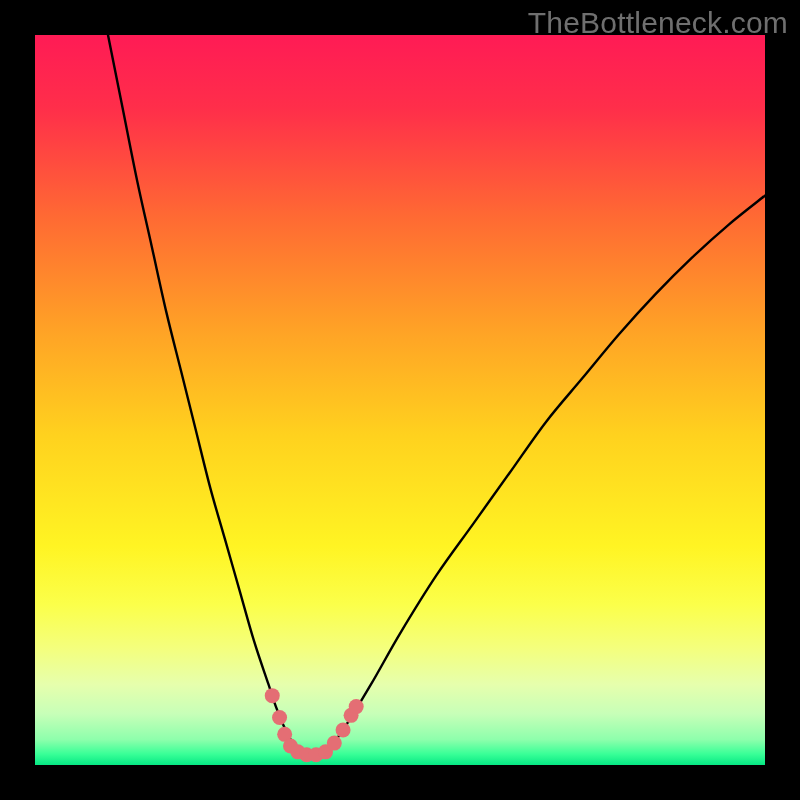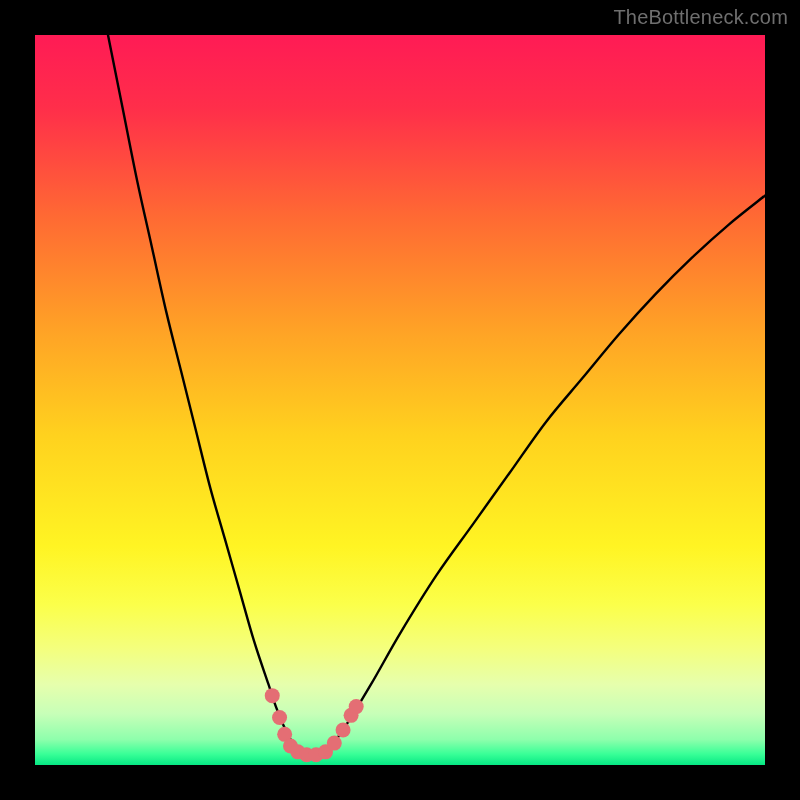--- a/index.html
+++ b/index.html
@@ -32,21 +32,21 @@
     left: 0;
     top: 0;
     width: 100%;
     height: 100%;
   }
   .watermark {
     position: absolute;
     top: 6px;
     right: 12px;
     color: #6f6f6f;
-    font-size: 20px;
+    font-size: 30px;
     letter-spacing: 0.2px;
     font-weight: 500;
   }
   svg.curve {
     position: absolute;
     left: 0;
     top: 0;
     width: 100%;
     height: 100%;
   }

